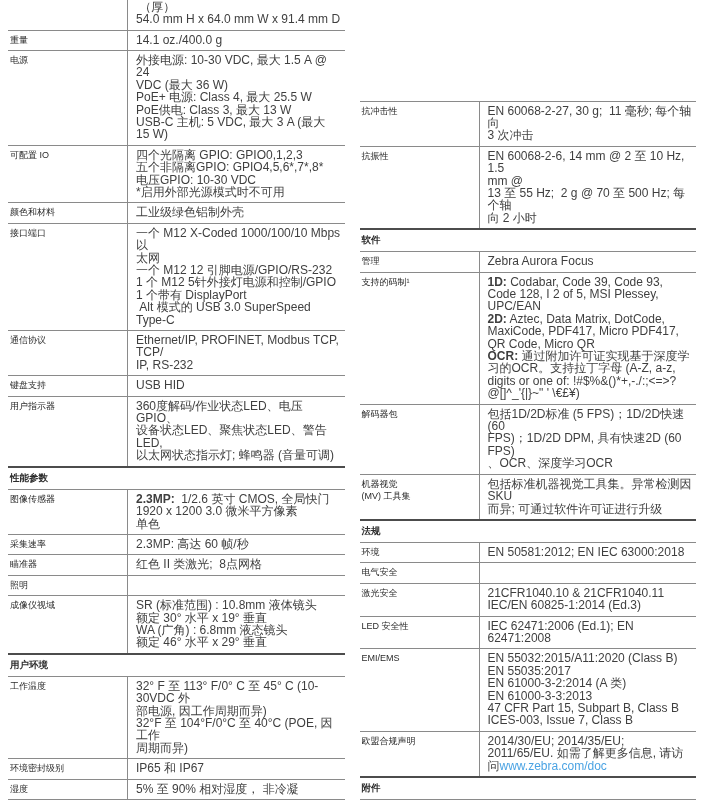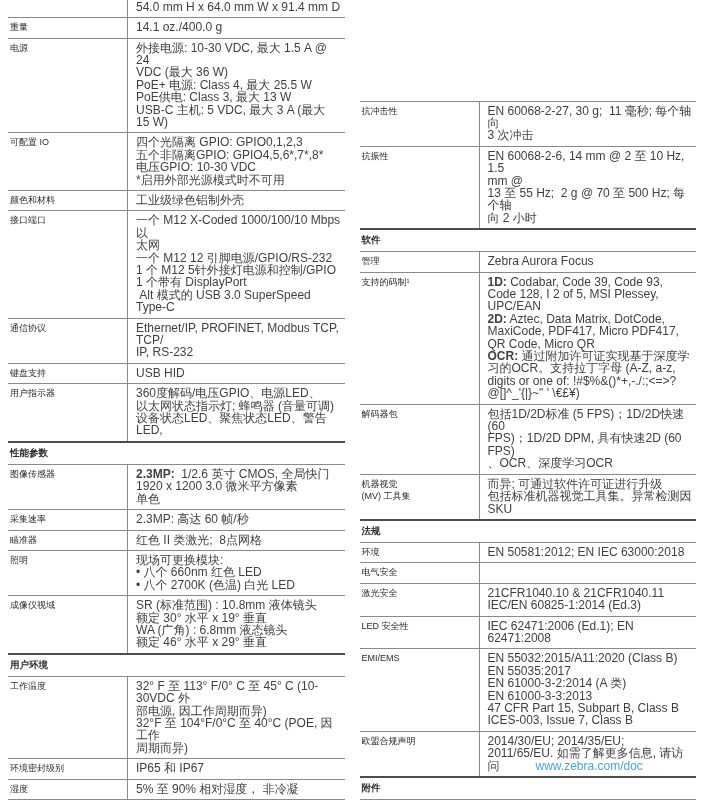--- a/index.html
+++ b/index.html
@@ -23,21 +23,21 @@
     font-size:9px;line-height:12.4px;font-weight:normal;
     color:var(--label-color);white-space:pre-line;
   }
   .value{
     flex:1;padding:3px 3px 4px 8px;
     font-size:12px;line-height:12.4px;color:var(--text-color);
   }
   .line{white-space:pre-wrap;}
   .line.gap{margin-top:0;}
   .value b{font-weight:bold;}
-  .value a{color:var(--link-color);text-decoration:none;cursor:pointer;margin-left:36px;}
+  .value a{color:var(--link-color);text-decoration:none;cursor:pointer;}
 </style>
 </head>
 <body style="background: rgb(255, 255, 255);">
 
 <div class="page">
   <div class="spec-table" id="col-left">
       <div class="section">设备特性</div>
       <div class="row">
         <div class="label">尺寸</div>
         <div class="value">
@@ -97,23 +97,23 @@
       </div>
       <div class="row">
         <div class="label">键盘支持</div>
         <div class="value">
           <div class="line"><span>USB HID</span></div>
         </div>
       </div>
       <div class="row">
         <div class="label">用户指示器</div>
         <div class="value">
-          <div class="line"><span>360度解码/电压GPIO、电源LED、</span></div>
+          <div class="line"><span>360度解码/作业状态LED、电压GPIO、</span></div>
+          <div class="line"><span>设备状态LED、聚焦状态LED、警告LED,</span></div>
           <div class="line"><span>以太网状态指示灯; 蜂鸣器 (音量可调)</span></div>
-          <div class="line"><span>设备状态LED、聚焦状态LED、警告LED,</span></div>
         </div>
       </div>
       <div class="section">性能参数</div>
       <div class="row">
         <div class="label">图像传感器</div>
         <div class="value">
           <div class="line"><b>2.3MP:</b><span>  1/2.6 英寸 CMOS, 全局快门</span></div>
           <div class="line"><span>1920 x 1200 3.0 微米平方像素</span></div>
           <div class="line"><span>单色</span></div>
         </div>
@@ -125,25 +125,20 @@
         </div>
       </div>
       <div class="row">
         <div class="label">瞄准器</div>
         <div class="value">
           <div class="line"><span>红色 II 类激光;  8点网格</span></div>
         </div>
       </div>
       <div class="row">
         <div class="label">照明</div>
-        <div class="value">
-          <div class="line"><span>现场可更换模块:</span></div>
-          <div class="line"><span>• 八个 660nm 红色 LED</span></div>
-          <div class="line"><span>• 八个 2700K (色温) 白光 LED</span></div>
-        </div>
       </div>
       <div class="row">
         <div class="label">成像仪视域</div>
         <div class="value">
           <div class="line"><span>SR (标准范围) : 10.8mm 液体镜头</span></div>
           <div class="line"><span>额定 30° 水平 x 19° 垂直</span></div>
           <div class="line"><span>WA (广角) : 6.8mm 液态镜头</span></div>
           <div class="line"><span>额定 46° 水平 x 29° 垂直</span></div>
         </div>
       </div>
@@ -207,22 +202,22 @@
         <div class="value">
           <div class="line"><span>包括1D/2D标准 (5 FPS)；1D/2D快速 (60</span></div>
           <div class="line"><span>FPS)；1D/2D DPM, 具有快速2D (60 FPS)</span></div>
           <div class="line"><span>、OCR、深度学习OCR</span></div>
         </div>
       </div>
       <div class="row">
         <div class="label">机器视觉
 (MV) 工具集</div>
         <div class="value">
+          <div class="line"><span>包括标准机器视觉工具集。异常检测因SKU</span></div>
           <div class="line"><span>而异; 可通过软件许可证进行升级</span></div>
-          <div class="line"><span>包括标准机器视觉工具集。异常检测因SKU</span></div>
         </div>
       </div>
       <div class="section">法规</div>
       <div class="row">
         <div class="label">环境</div>
         <div class="value">
           <div class="line"><span>EN 50581:2012; EN IEC 63000:2018</span></div>
         </div>
       </div>
       <div class="row">

